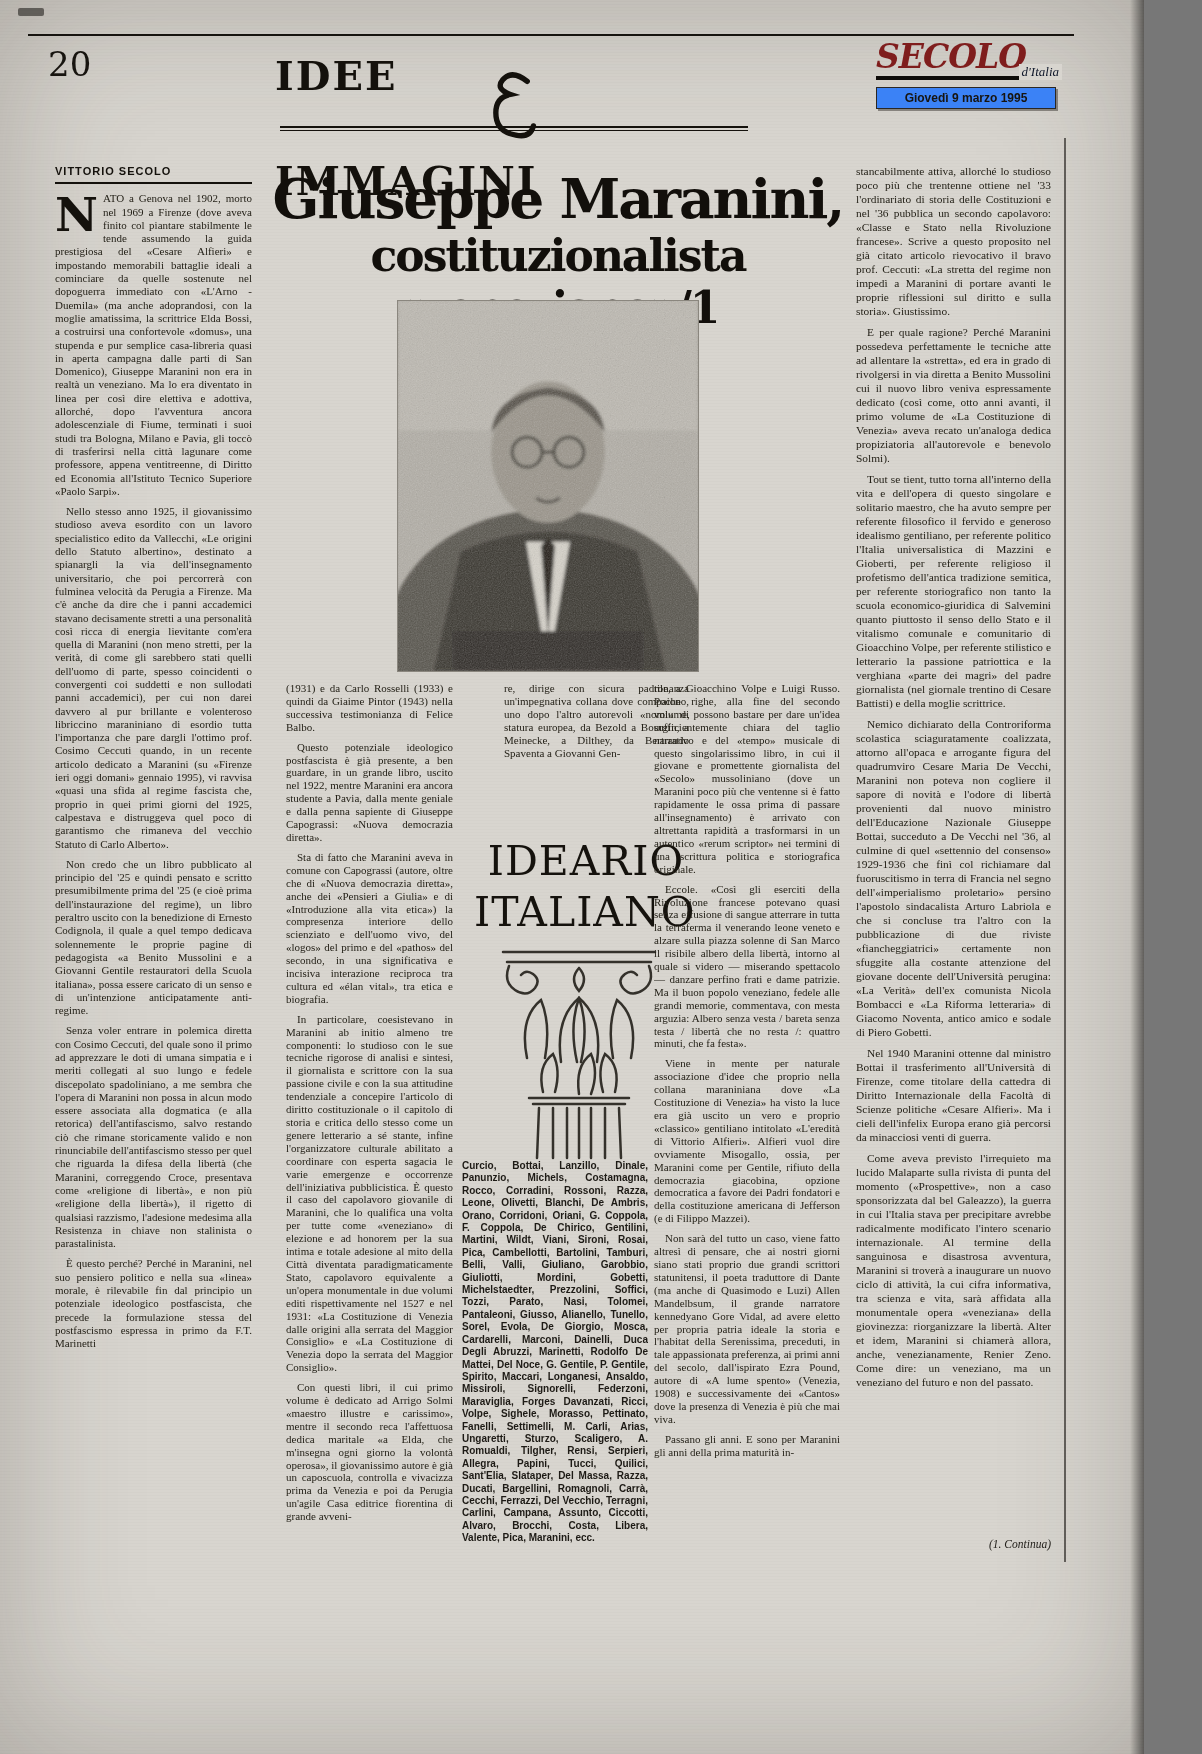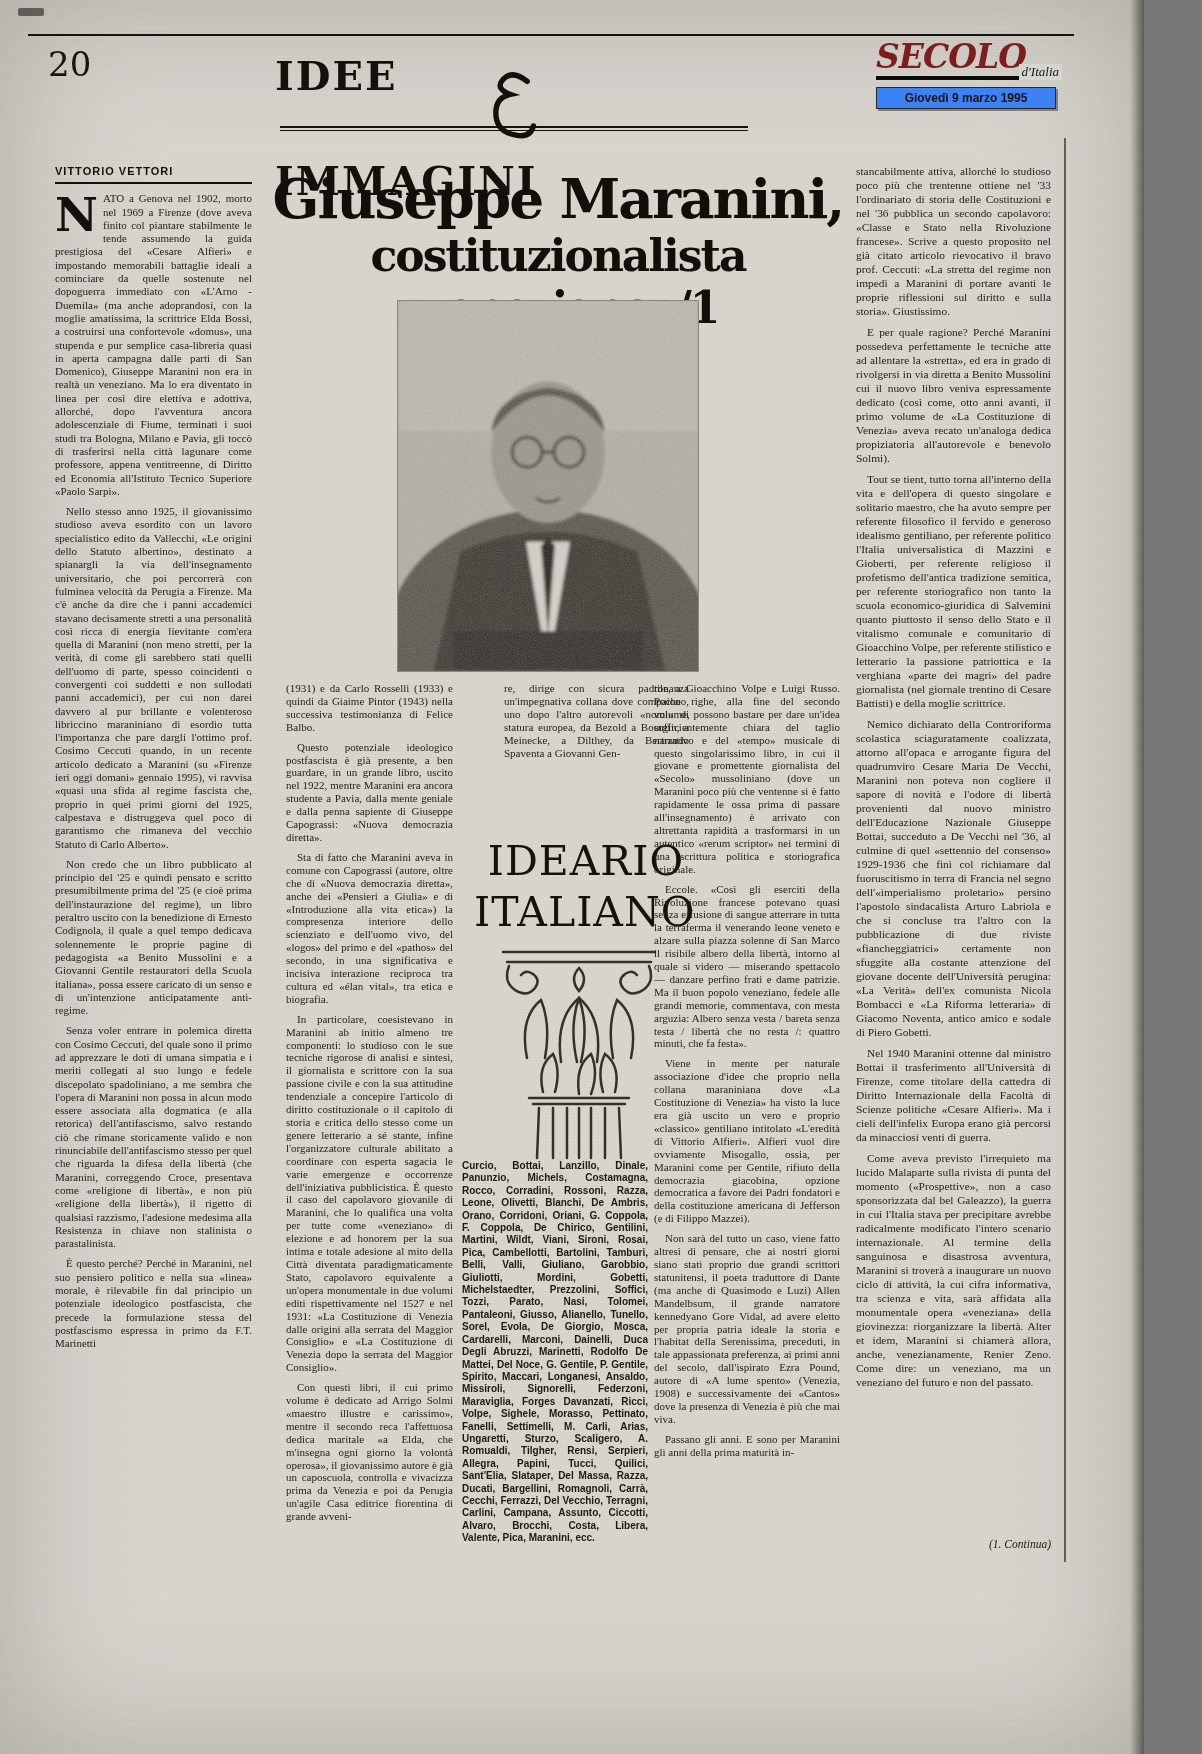--- a/index.html
+++ b/index.html
@@ -141,21 +141,21 @@
         <circle cx="171" cy="152" r="15" fill="none" stroke="#3e3a33" stroke-width="3"></circle>
         <line x1="144" y1="152" x2="156" y2="152" stroke="#3e3a33" stroke-width="3"></line>
         <path d="M138,198 Q150,206 162,198" stroke="#4a453e" stroke-width="3" fill="none"></path>
         <rect x="55" y="332" width="190" height="40" fill="#2d2a25"></rect>
       </g>
       <rect width="300" height="372" filter="url(#grain)" opacity="0.32"></rect>
     </svg>
   </div>
 
   <div class="col col1">
-    <div class="byline">VITTORIO VETTORI</div>
+    <div class="byline">VITTORIO SECOLO</div>
     <p class="para lead"><span class="dropcap">N</span><span>ATO a Genova nel 1902, morto nel 1969 a Firenze (dove aveva finito col piantare stabilmente le tende assumendo la guida prestigiosa del «Cesare Alfieri» e impostando memorabili battaglie ideali a cominciare da quelle sostenute nel dopoguerra immediato con «L'Arno - Duemila» (ma anche adoprandosi, con la moglie amatissima, la scrittrice Elda Bossi, a costruirsi una confortevole «domus», una stupenda e pur semplice casa-libreria quasi in aperta campagna dalle parti di San Domenico), Giuseppe Maranini non era in realtà un veneziano. Ma lo era diventato in linea per così dire elettiva e adottiva, allorché, dopo l'avventura ancora adolescenziale di Fiume, terminati i suoi studi tra Bologna, Milano e Pavia, gli toccò di trasferirsi nella città lagunare come professore, appena ventitreenne, di Diritto ed Economia all'Istituto Tecnico Superiore «Paolo Sarpi».</span></p>
     <div>
         <p class="para">Nello stesso anno 1925, il giovanissimo studioso aveva esordito con un lavoro specialistico edito da Vallecchi, «Le origini dello Statuto albertino», destinato a spianargli la via dell'insegnamento universitario, che poi percorrerà con fulminea velocità da Perugia a Firenze. Ma c'è anche da dire che i panni accademici stavano decisamente stretti a una personalità così ricca di energia lievitante com'era quella di Maranini (non meno stretti, per la verità, di come gli sarebbero stati quelli dell'uomo di parte, spesso coincidenti o convergenti coi suddetti e non sullodati panni accademici), per cui non darei davvero al pur brillante e volenteroso libriccino maraniniano di esordio tutta l'importanza che pare dargli l'ottimo prof. Cosimo Ceccuti quando, in un recente articolo dedicato a Maranini (su «Firenze ieri oggi domani» gennaio 1995), vi ravvisa «quasi una sfida al regime fascista che, proprio in quei primi giorni del 1925, calpestava e distruggeva quel poco di garantismo che rimaneva del vecchio Statuto di Carlo Alberto».</p>
         <p class="para">Non credo che un libro pubblicato al principio del '25 e quindi pensato e scritto presumibilmente prima del '25 (e cioè prima dell'instaurazione del regime), un libro peraltro uscito con la benedizione di Ernesto Codignola, il quale a quel tempo dedicava solennemente le proprie pagine di pedagogista «a Benito Mussolini e a Giovanni Gentile restauratori della Scuola italiana», possa essere caricato di un senso e di un'intenzione anticipatamente anti-regime.</p>
         <p class="para">Senza voler entrare in polemica diretta con Cosimo Ceccuti, del quale sono il primo ad apprezzare le doti di umana simpatia e i meriti collegati al suo lungo e fedele discepolato spadoliniano, a me sembra che l'opera di Maranini non possa in alcun modo essere associata alla dogmatica (e alla retorica) dell'antifascismo, salvo restando ciò che rimane storicamente valido e non rinunciabile dell'antifascismo stesso per quel che riguarda la difesa della libertà (che Maranini, correggendo Croce, presentava come «religione di libertà», e non più «religione della libertà»), il rigetto di qualsiasi razzismo, l'adesione medesima alla Resistenza in chiave non stalinista o parastalinista.</p>
         <p class="para">È questo perché? Perché in Maranini, nel suo pensiero politico e nella sua «linea» morale, è rilevabile fin dal principio un potenziale ideologico postfascista, che precede la formulazione stessa del postfascismo espressa in primo da F.T. Marinetti</p>
       </div>
   </div>
 
   <div class="col col2 cont">

